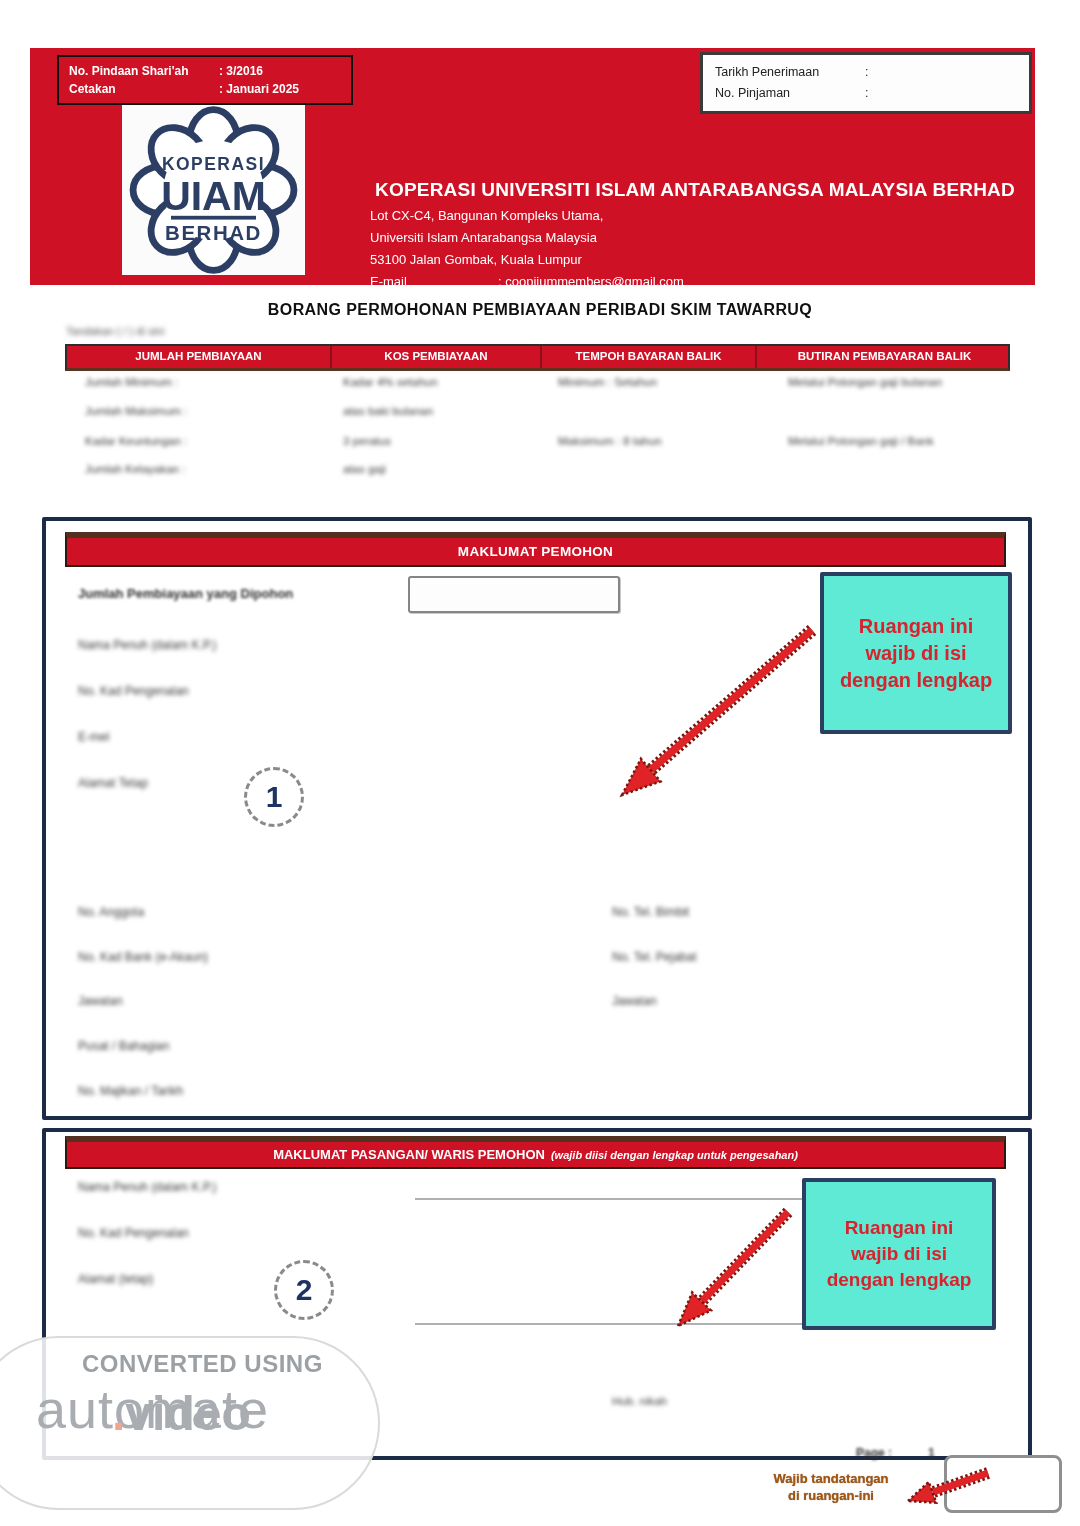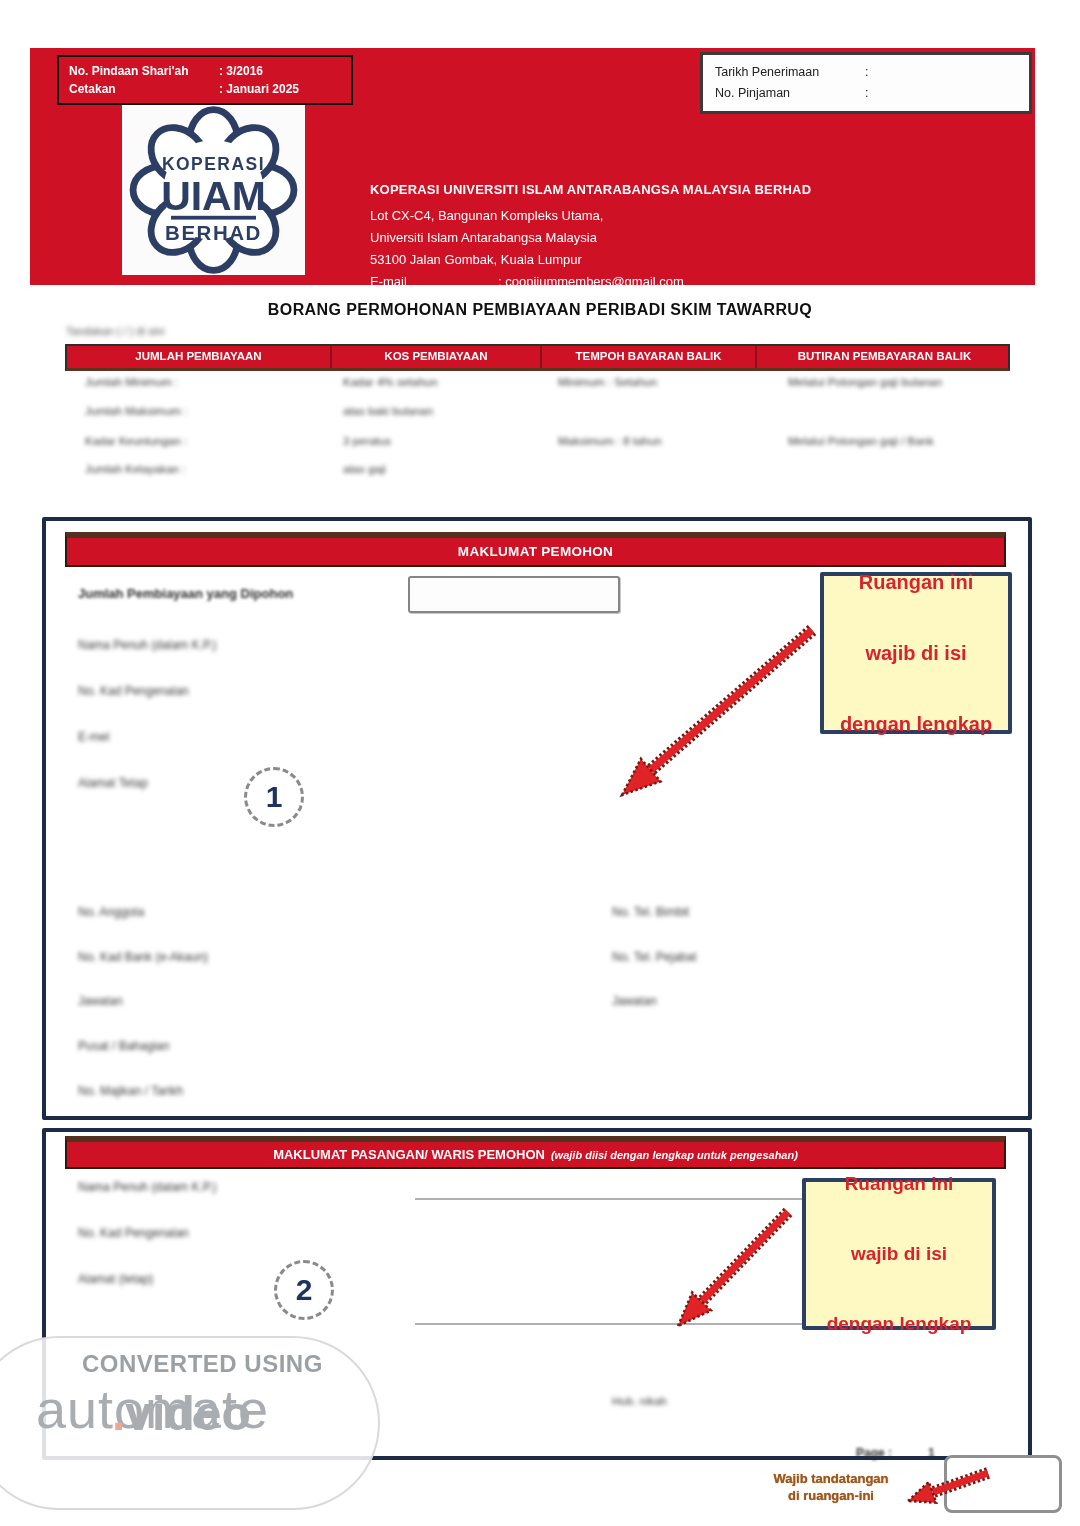--- a/index.html
+++ b/index.html
@@ -17,21 +17,21 @@
   
   .red-header{left:30px;top:48px;width:1005px;height:237px;background:#cf1126;}
   .rev-box{left:57px;top:55px;width:296px;height:50px;border:2px solid #111;
     color:#fff;font-size:12px;font-weight:bold;padding:5px 10px;box-sizing:border-box;line-height:18px;}
   .rev-row span.k{display:inline-block;width:150px;}
   .receipt-box{left:700px;top:52px;width:332px;height:62px;background:#fdfdfd;border:3px solid #3a3a3a;
     box-sizing:border-box;color:#222;font-size:12.5px;padding:7px 12px;line-height:21px;}
   .receipt-row span.k{display:inline-block;width:150px;}
   .logo-box{left:122px;top:105px;width:183px;height:170px;background:#fbfbfb;}
   .addr{left:340px;top:131px;width:650px;color:#fff;font-size:13px;line-height:22px;}
-  .addr .org{font-weight:bold;font-size:13px;margin-bottom:4px;letter-spacing:.2px;}
+  .addr .org{font-weight:bold;font-size:19px;margin-bottom:4px;letter-spacing:.2px;text-align:center;}
   .addr .kv span.k{display:inline-block;width:128px;}
 
   
   .doc-title{left:0;top:301px;width:1080px;text-align:center;font-weight:bold;font-size:16px;
     letter-spacing:.4px;color:#101010;filter:blur(.4px);}
 
   
   .tbl-head{left:65px;top:344px;width:945px;height:27px;display:grid;
     grid-template-columns:265px 210px 215px 255px;background:#cf1126;
     border:2px solid #2d2d2d;border-bottom:3px solid #5d3220;box-sizing:border-box;}
@@ -47,23 +47,23 @@
   .banner{background:#cf1126;color:#fff;font-weight:bold;text-align:center;
     border:2px solid #2a1a12;border-top:6px solid #53301f;box-sizing:border-box;
     display:flex;align-items:center;justify-content:center;gap:6px;}
   .banner1{left:65px;top:532px;width:941px;height:35px;font-size:13.5px;letter-spacing:.3px;}
   .banner2{left:65px;top:1136px;width:941px;height:33px;font-size:13px;}
   .banner2 .note{font-style:italic;font-weight:bold;font-size:11px;}
 
   .input-box{left:408px;top:576px;width:208px;height:33px;background:#fdfdfd;
     border:2px solid #858585;border-radius:3px;box-shadow:1px 1px 0 #c9c9c9;}
 
-  .callout{background:#fef9c3;border:4px solid #2b3f63;border-radius:2px;box-sizing:border-box;
+  .callout{background:#5eead4;border:4px solid #2b3f63;border-radius:2px;box-sizing:border-box;
     display:flex;flex-direction:column;align-items:center;justify-content:center;
-    color:#d8232f;font-weight:bold;text-align:center;z-index:4;gap:44px;}
+    color:#d8232f;font-weight:bold;text-align:center;z-index:4;}
   .callout1{left:820px;top:572px;width:192px;height:162px;font-size:20px;line-height:27px;}
   .callout2{left:802px;top:1178px;width:194px;height:152px;font-size:19px;line-height:26px;}
 
   .badge{width:54px;height:54px;border:3px dashed #8a8a8a;border-radius:50%;
     display:flex;align-items:center;justify-content:center;color:#1d3461;
     font-weight:bold;font-size:30px;background:#fff;}
   .badge1{left:244px;top:767px;}
   .badge2{left:274px;top:1260px;}
 
   .fill-line{border-bottom:2px solid #b0b0b0;height:0;}

